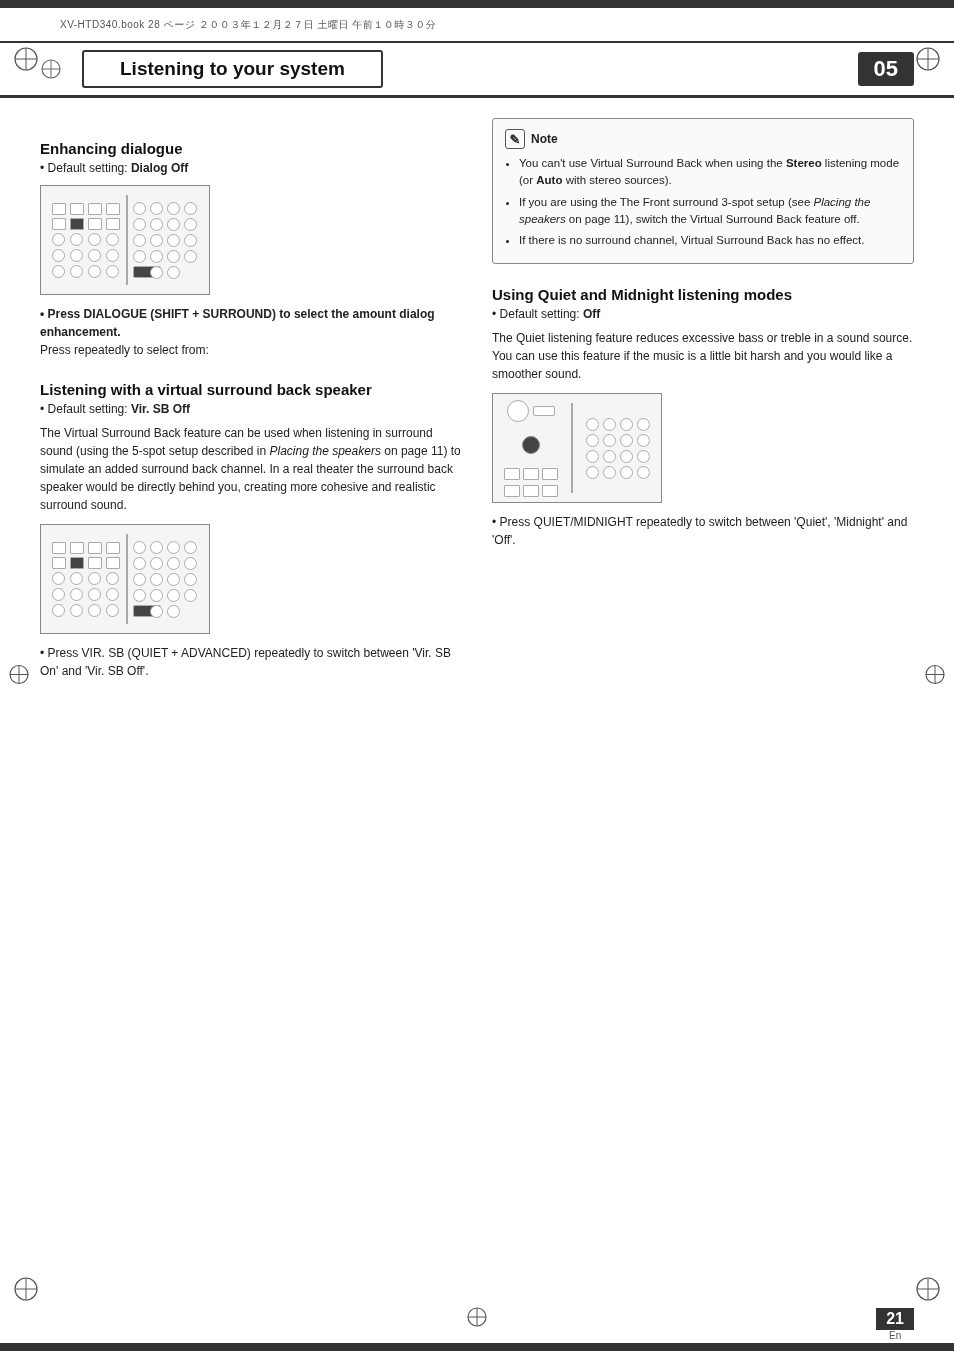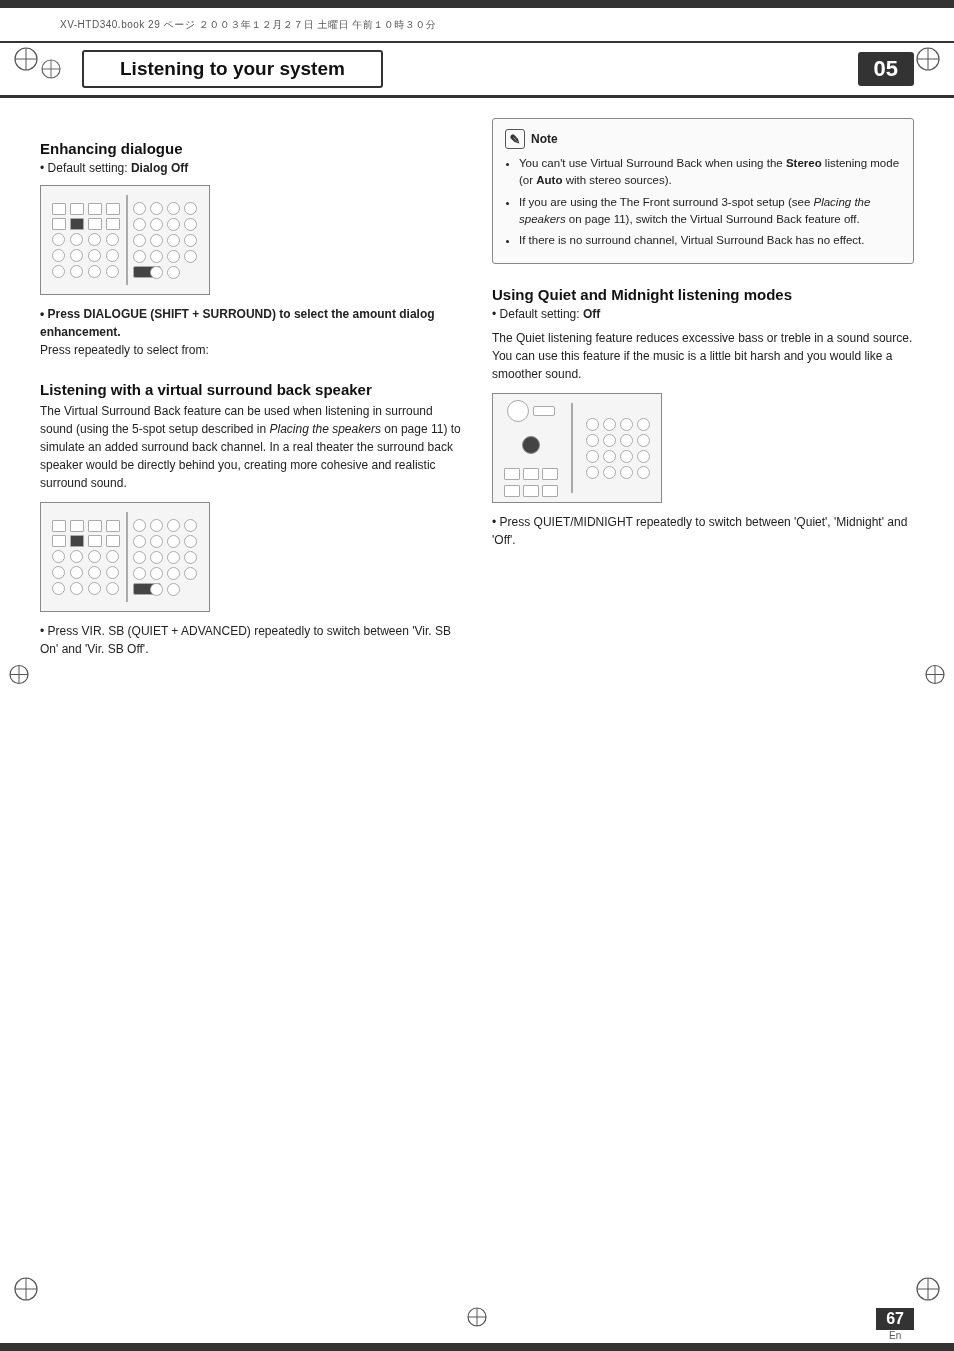--- a/index.html
+++ b/index.html
@@ -250,21 +250,21 @@
     .italic { font-style: italic; }
   </style>
 </head>
 <body>
 
 <div class="top-strip"></div>
 
 <div class="bottom-strip"></div>
 
 <div class="header-bar">
-  <span class="header-text">XV-HTD340.book  29 ページ  ２００３年１２月２７日  土曜日  午前１０時３０分</span>
+  <span class="header-text">XV-HTD340.book  28 ページ  ２００３年１２月２７日  土曜日  午前１０時３０分</span>
 </div>
 
 <div class="title-section">
 
   <svg width="22" height="22" style="margin-right:10px;">
     <circle cx="11" cy="11" r="9" fill="none" stroke="#666" stroke-width="1.2"></circle>
     <line x1="11" y1="2" x2="11" y2="20" stroke="#666" stroke-width="1"></line>
     <line x1="2" y1="11" x2="20" y2="11" stroke="#666" stroke-width="1"></line>
   </svg>
   <div class="title-box">Listening to your system</div>
@@ -404,20 +404,23 @@
         </div>
 
         <p class="press-instruction">
           <b>•  Press DIALOGUE (SHIFT + SURROUND) to select the amount dialog enhancement.</b><br>
           Press repeatedly to select from:
         </p>
       </div>
 
       <div>
         <div class="section-heading">Listening with a virtual surround back speaker</div>
+        <div class="default-setting">
+          • <span>Default setting: </span><b>Vir. SB Off</b>
+        </div>
         <p>The Virtual Surround Back feature can be used when listening in surround sound (using the 5-spot setup described in <span class="italic">Placing the speakers</span> on page 11) to simulate an added surround back channel. In a real theater the surround back speaker would be directly behind you, creating more cohesive and realistic surround sound.</p>
 
         <div class="remote-img">
           <div style="display:flex;flex-direction:column;gap:3px;">
             <div style="display:grid;grid-template-columns:repeat(4,15px);gap:3px;">
               <div class="btn-sq"></div>
                 <div class="btn-sq"></div>
                 <div class="btn-sq"></div>
                 <div class="btn-sq"></div>
             </div>
@@ -561,15 +564,15 @@
         </div>
 
         <p class="press-instruction">•  Press QUIET/MIDNIGHT repeatedly to switch between 'Quiet', 'Midnight' and 'Off'.</p>
       </div>
 
     </div>
   </div>
 </div>
 
 <div class="page-num">
-  <div class="num">67</div>
+  <div class="num">21</div>
   <div class="en">En</div>
 </div>
 
 </body></html>

